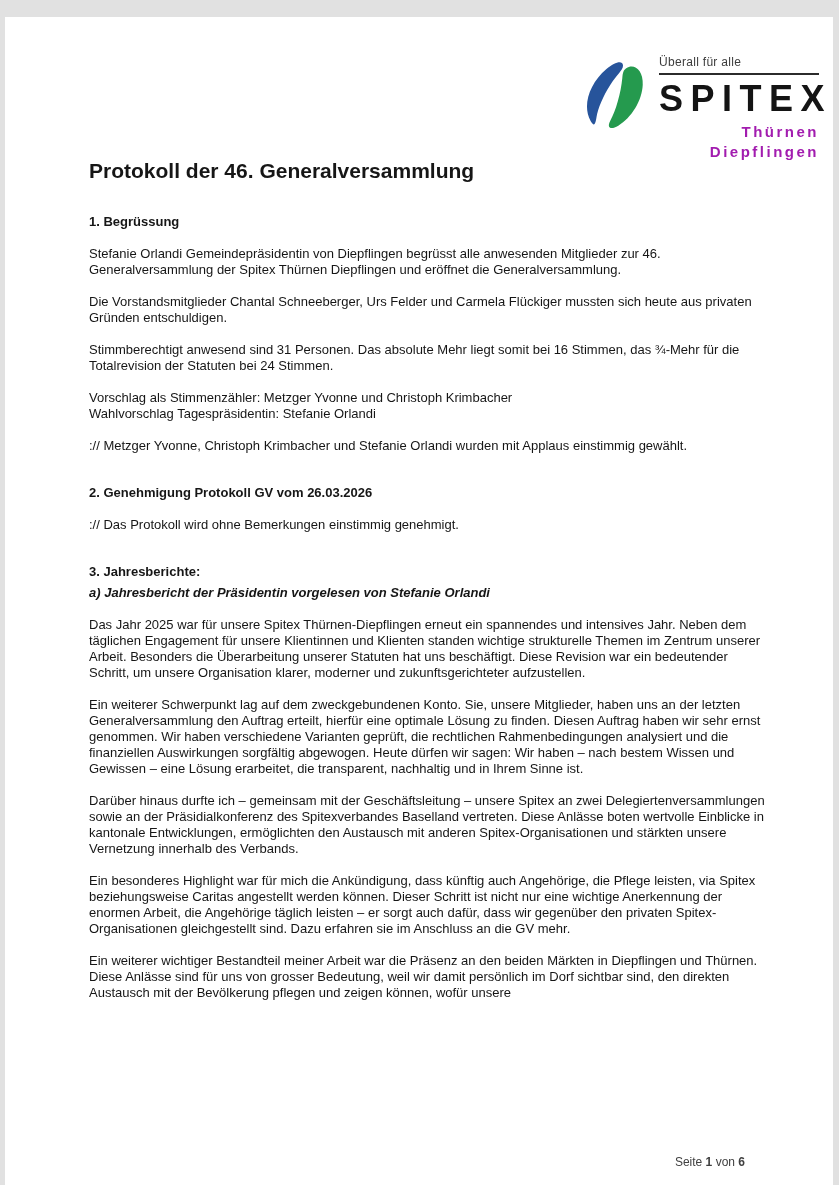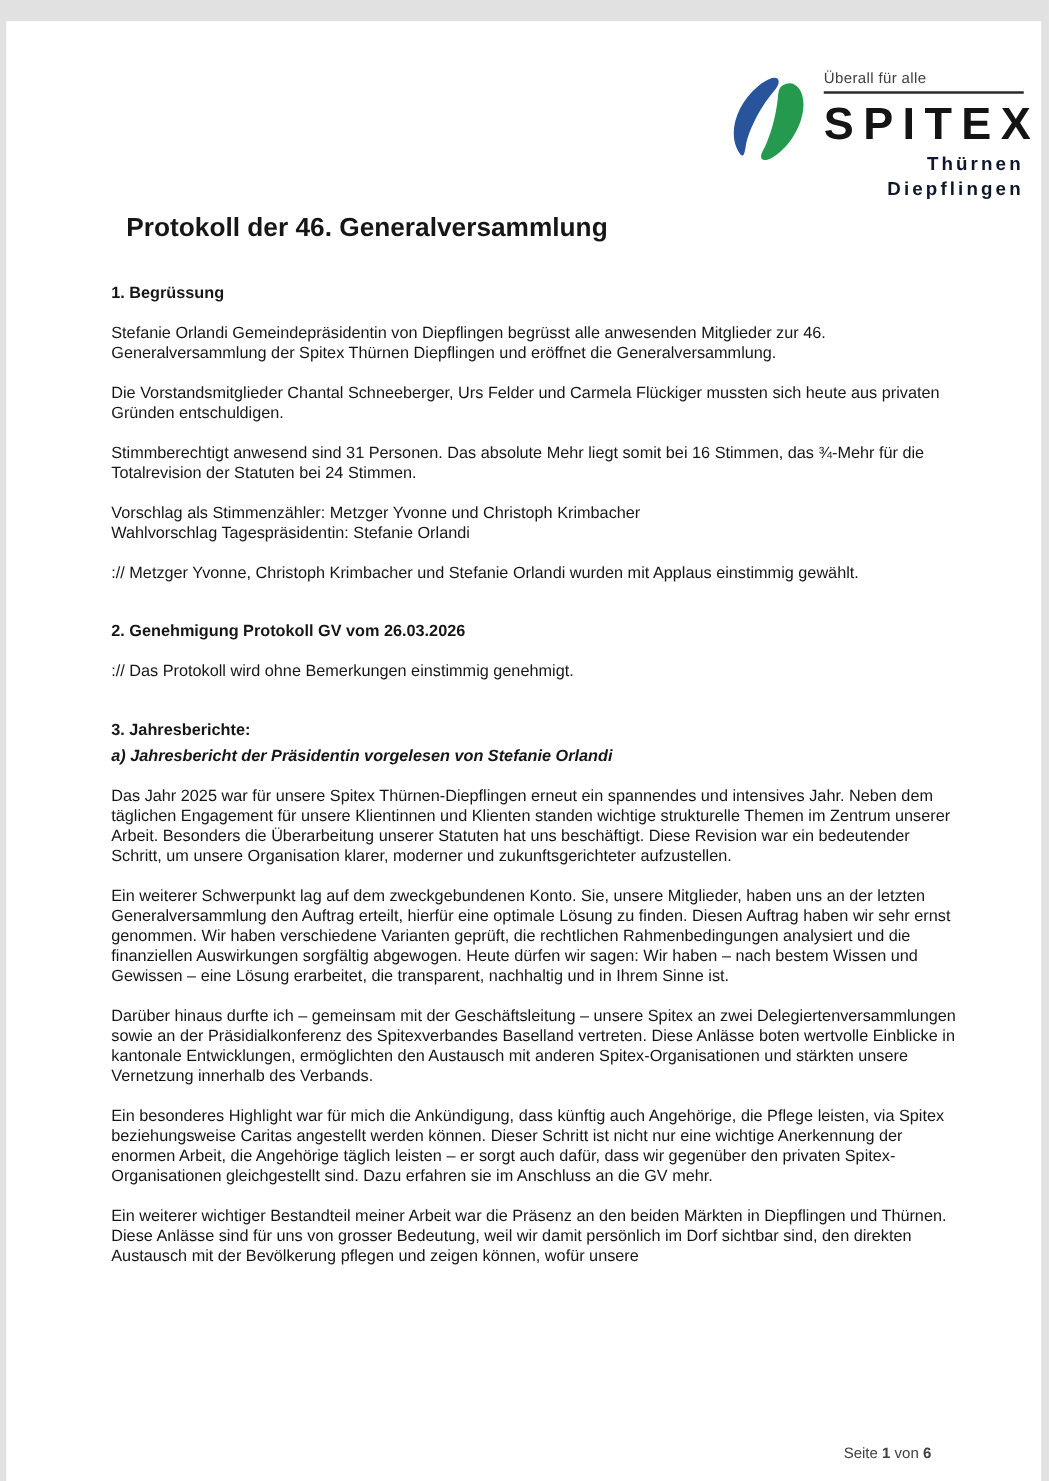--- a/index.html
+++ b/index.html
@@ -60,21 +60,21 @@
     top: 141px;
     width: 676px;
     font-size: 13px;
     line-height: 16px;
     color: #161616;
   }
   .doc-title {
     font-size: 21px;
     line-height: 25px;
     font-weight: bold;
-    margin: 12px;
+    margin: 0;
   }
   .meta-table { margin-top: 29px; }
   .meta-row { display: flex; }
   .meta-label { width: 68px; flex: 0 0 68px; }
   .meta-value span { white-space: pre; }
   .b { font-weight: bold; }
   .doc-body { margin-top: 0; }
   .doc-heading  { font-weight: bold; margin: 31px 0 0 0; }
   .doc-subheading { font-weight: bold; margin: 5px 0 0 0; font-style: italic; }
   .doc-para { margin: 16px 0 0 0; white-space: pre-line; }
@@ -94,21 +94,21 @@
 <div class="paper">
 
   <div class="logo-wrap">
     <svg class="swoosh" viewBox="0 0 100 110" xmlns="http://www.w3.org/2000/svg">
       <path id="swoosh-blue" d="M10,93 C-3,70 8,36 34,14 C46,4 58,0 59,8 C60,15 50,22 40,38 C29,55 21,74 19,87 C17,100 15,101 10,93 Z" fill="#27549b"></path>
       <path id="swoosh-green" d="M64,13 C76,5 90,16 89,38 C88,62 72,88 52,100 C40,107 34,103 40,92 C48,78 56,50 58,28 C59,18 60,16 64,13 Z" fill="#259a4e"></path>
     </svg>
     <div class="logo-text">
       <div class="tagline">Überall für alle</div>
       <div class="brand">SPITEX</div>
-      <div class="loc" id="loc-color" style="color: #0f172a;">
+      <div class="loc" id="loc-color" style="color: #a21caf;">
         <div>Thürnen</div>
         <div>Diepflingen</div>
       </div>
     </div>
   </div>
 
   <div class="content">
     <h1 class="doc-title">Protokoll der 46. Generalversammlung</h1>
     <div class="doc-body">
         <div class="doc-heading">1. Begrüssung</div>

